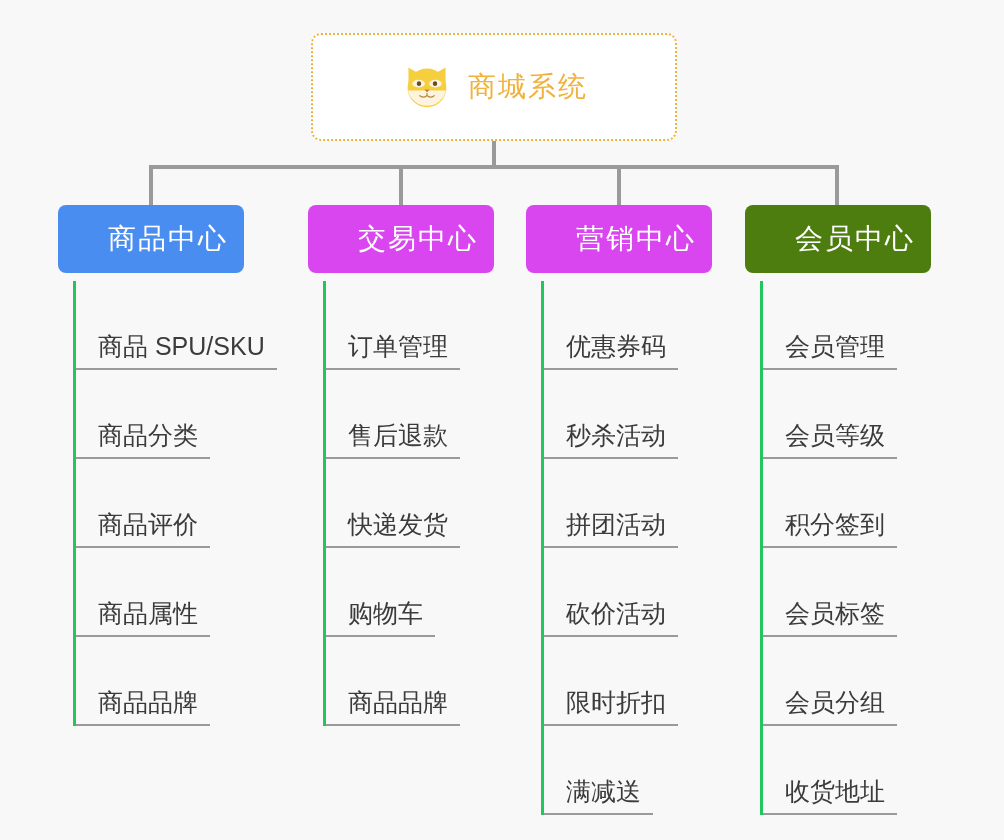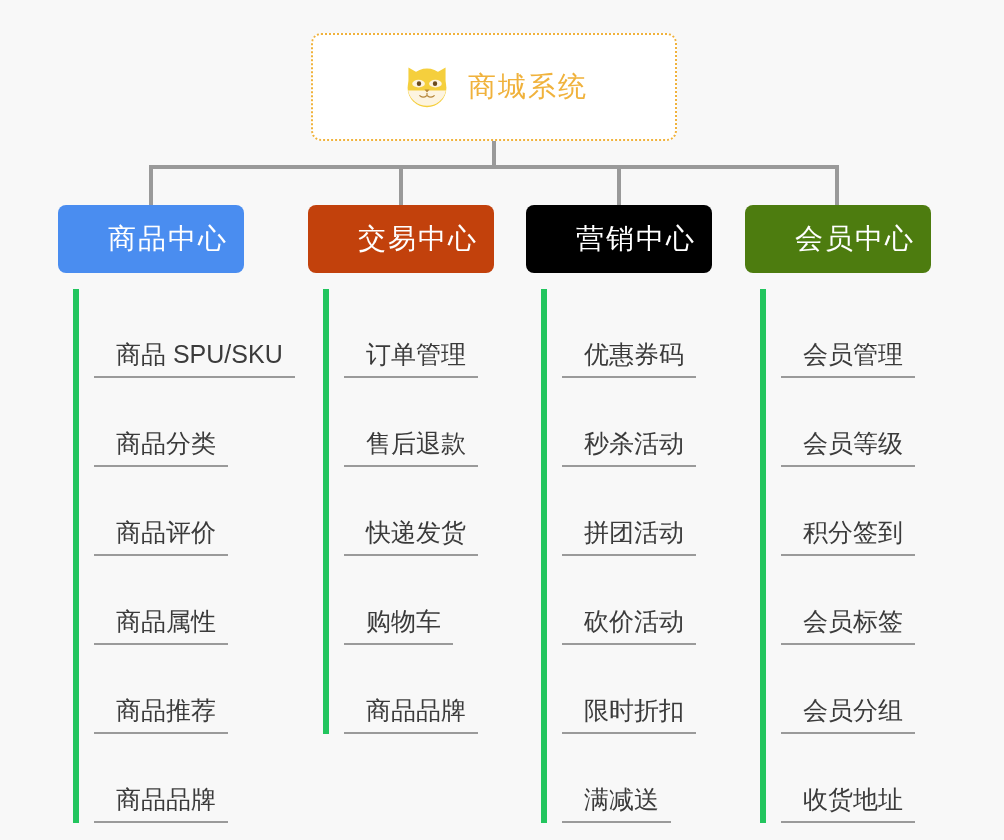--- a/index.html
+++ b/index.html
@@ -73,23 +73,22 @@
     align-items: center;
     justify-content: center;
     color: #ffffff;
     font-size: 28px;
     letter-spacing: 2px;
     box-sizing: border-box;
     padding-left: 34px;
   }
   .branch-items {
     position: relative;
-    margin-top: 16px;
-    padding-left: 15px;
-    border-left: 6px solid #22c55e;
+    margin-top: 8px;
+    border-left: 3px solid #22c55e;
     margin-left: 15px;
   }
   .leaf {
     height: 89px;
     display: flex;
     align-items: flex-end;
     box-sizing: border-box;
   }
   .leaf-label {
     display: inline-block;
@@ -98,23 +97,23 @@
     line-height: 1.15;
     padding: 0 12px 7px 22px;
     border-bottom: 2px solid #9a9a9a;
     white-space: nowrap;
   }
 
   
   .branch.col0 { left: 58px; }
   .branch.col0 .branch-header { width: 186px; background: #4a8df0; }
   .branch.col1 { left: 308px; }
-  .branch.col1 .branch-header { width: 186px; background: #c2410c; }
+  .branch.col1 .branch-header { width: 186px; background: #d946ef; }
   .branch.col2 { left: 526px; }
-  .branch.col2 .branch-header { width: 186px; background: #000000; }
+  .branch.col2 .branch-header { width: 186px; background: #d946ef; }
   .branch.col3 { left: 745px; }
   .branch.col3 .branch-header { width: 186px; background: #4d7c0f; }
 </style>
 </head>
 <body>
 
 <div id="mindmap">
 
   <div class="root-node">
     <svg class="root-icon" viewBox="0 0 64 64">
@@ -163,23 +162,20 @@
       <div class="leaf">
           <span class="leaf-label">商品分类</span>
         </div>
       <div class="leaf">
           <span class="leaf-label">商品评价</span>
         </div>
       <div class="leaf">
           <span class="leaf-label">商品属性</span>
         </div>
       <div class="leaf">
-          <span class="leaf-label">商品推荐</span>
-        </div>
-      <div class="leaf">
           <span class="leaf-label">商品品牌</span>
         </div>
     </div>
   </div>
 
   <div class="branch col1">
     <div class="branch-header">
       <span>交易中心</span>
     </div>
     <div class="branch-items">

